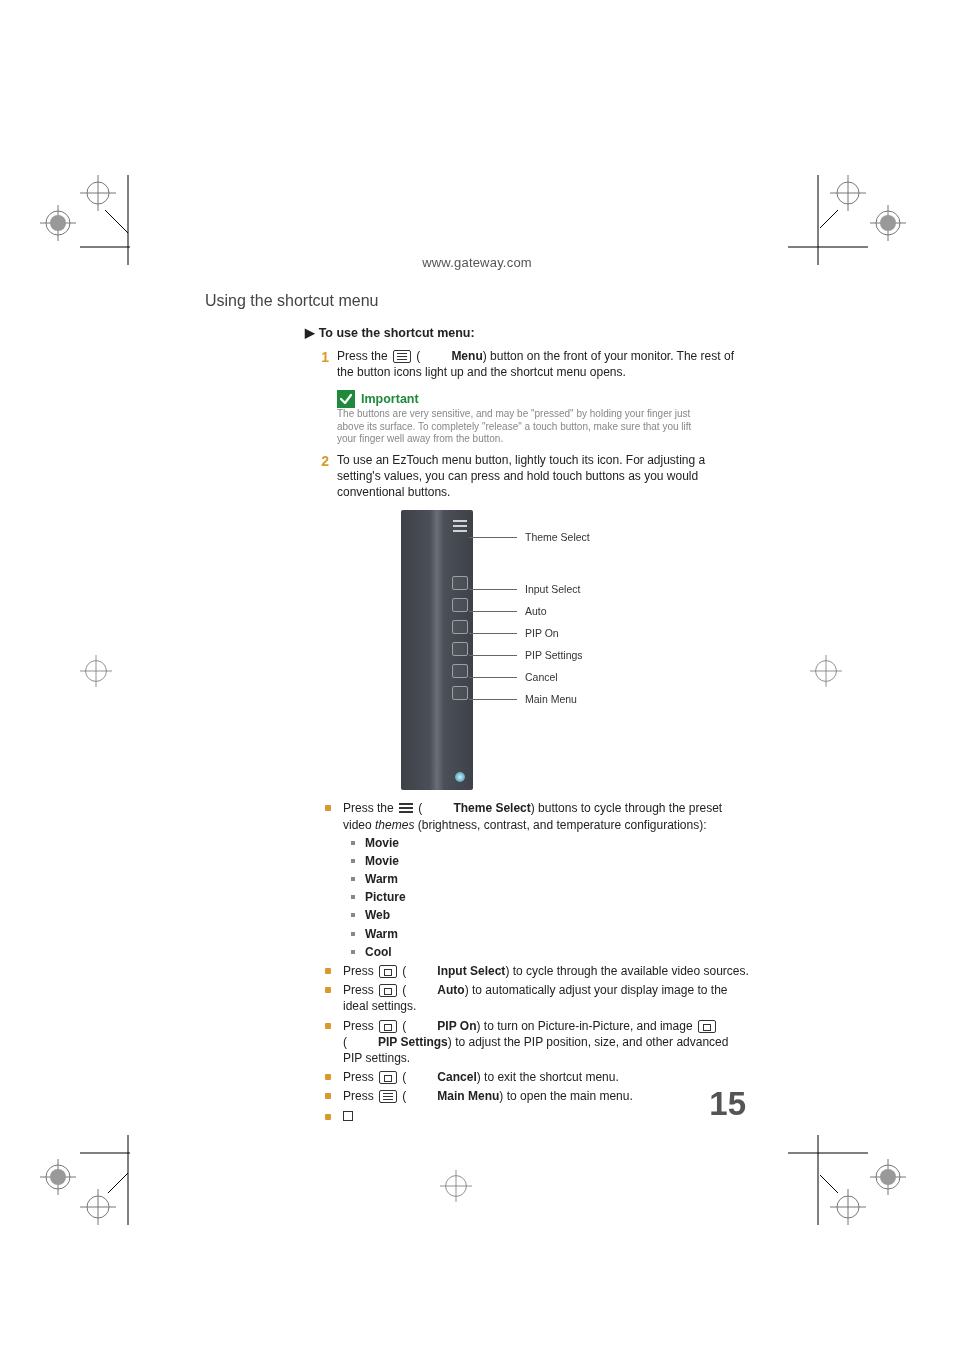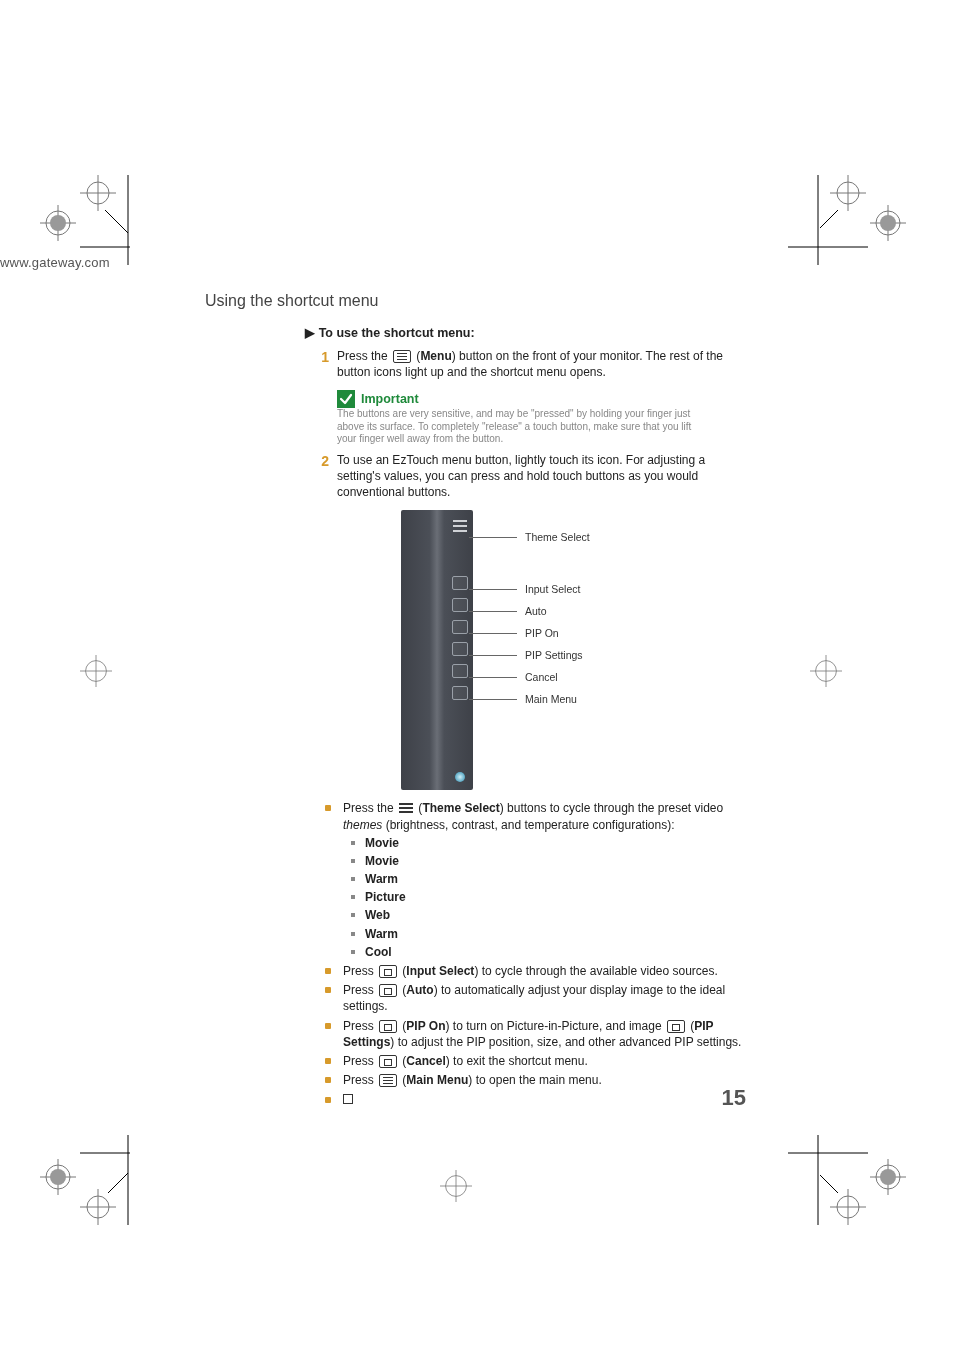--- a/index.html
+++ b/index.html
@@ -21,20 +21,21 @@
   .reg-mr   { left: 800px; top: 645px; transform:scale(0.8);}
   .reg-bl   { left: 40px;  top: 1135px; }
   .reg-br   { left: 778px; top: 1135px; }
   .reg-bc   { left: 430px; top: 1160px; transform:scale(0.8);}
   .regmark svg { display:block; }
 
   .header {
     position:absolute;
     left:0; top:255px;
     width:954px;
+    text-align:center;
     font-size:13px;
     color:#555;
     letter-spacing:0.2px;
   }
 
   .section-title {
     position:absolute;
     left:205px;
     top:292px;
     font-size:16px;
@@ -144,26 +145,26 @@
     content:""; position:absolute; left:0; right:0; top:0; height:1.5px; background:#333;
     box-shadow:0 4px 0 #333, 0 8px 0 #333;
   }
 
   .end-square { display:inline-block; width:8px; height:8px; border:1.5px solid #333; margin-left:0; }
 
   .page-number {
     position:absolute;
     right:208px;
     top:1085px;
-    font-size:22px;
+    font-size:33px;
     font-weight:bold;
     color:#555;
   }
 
-  b { font-weight:bold; }
+  b { font-weight:bold;padding-left:31px; }
   i.em { }
 </style>
 </head>
 <body>
 
 <div class="regmark reg-tl">
     <svg width="90" height="90">
       <circle cx="18" cy="48" r="12" fill="none" stroke="#777" stroke-width="1"></circle>
       <path d="M18 30 v36 M0 48 h36" stroke="#777" stroke-width="1"></path>
       <circle cx="18" cy="48" r="8" fill="#999"></circle>

